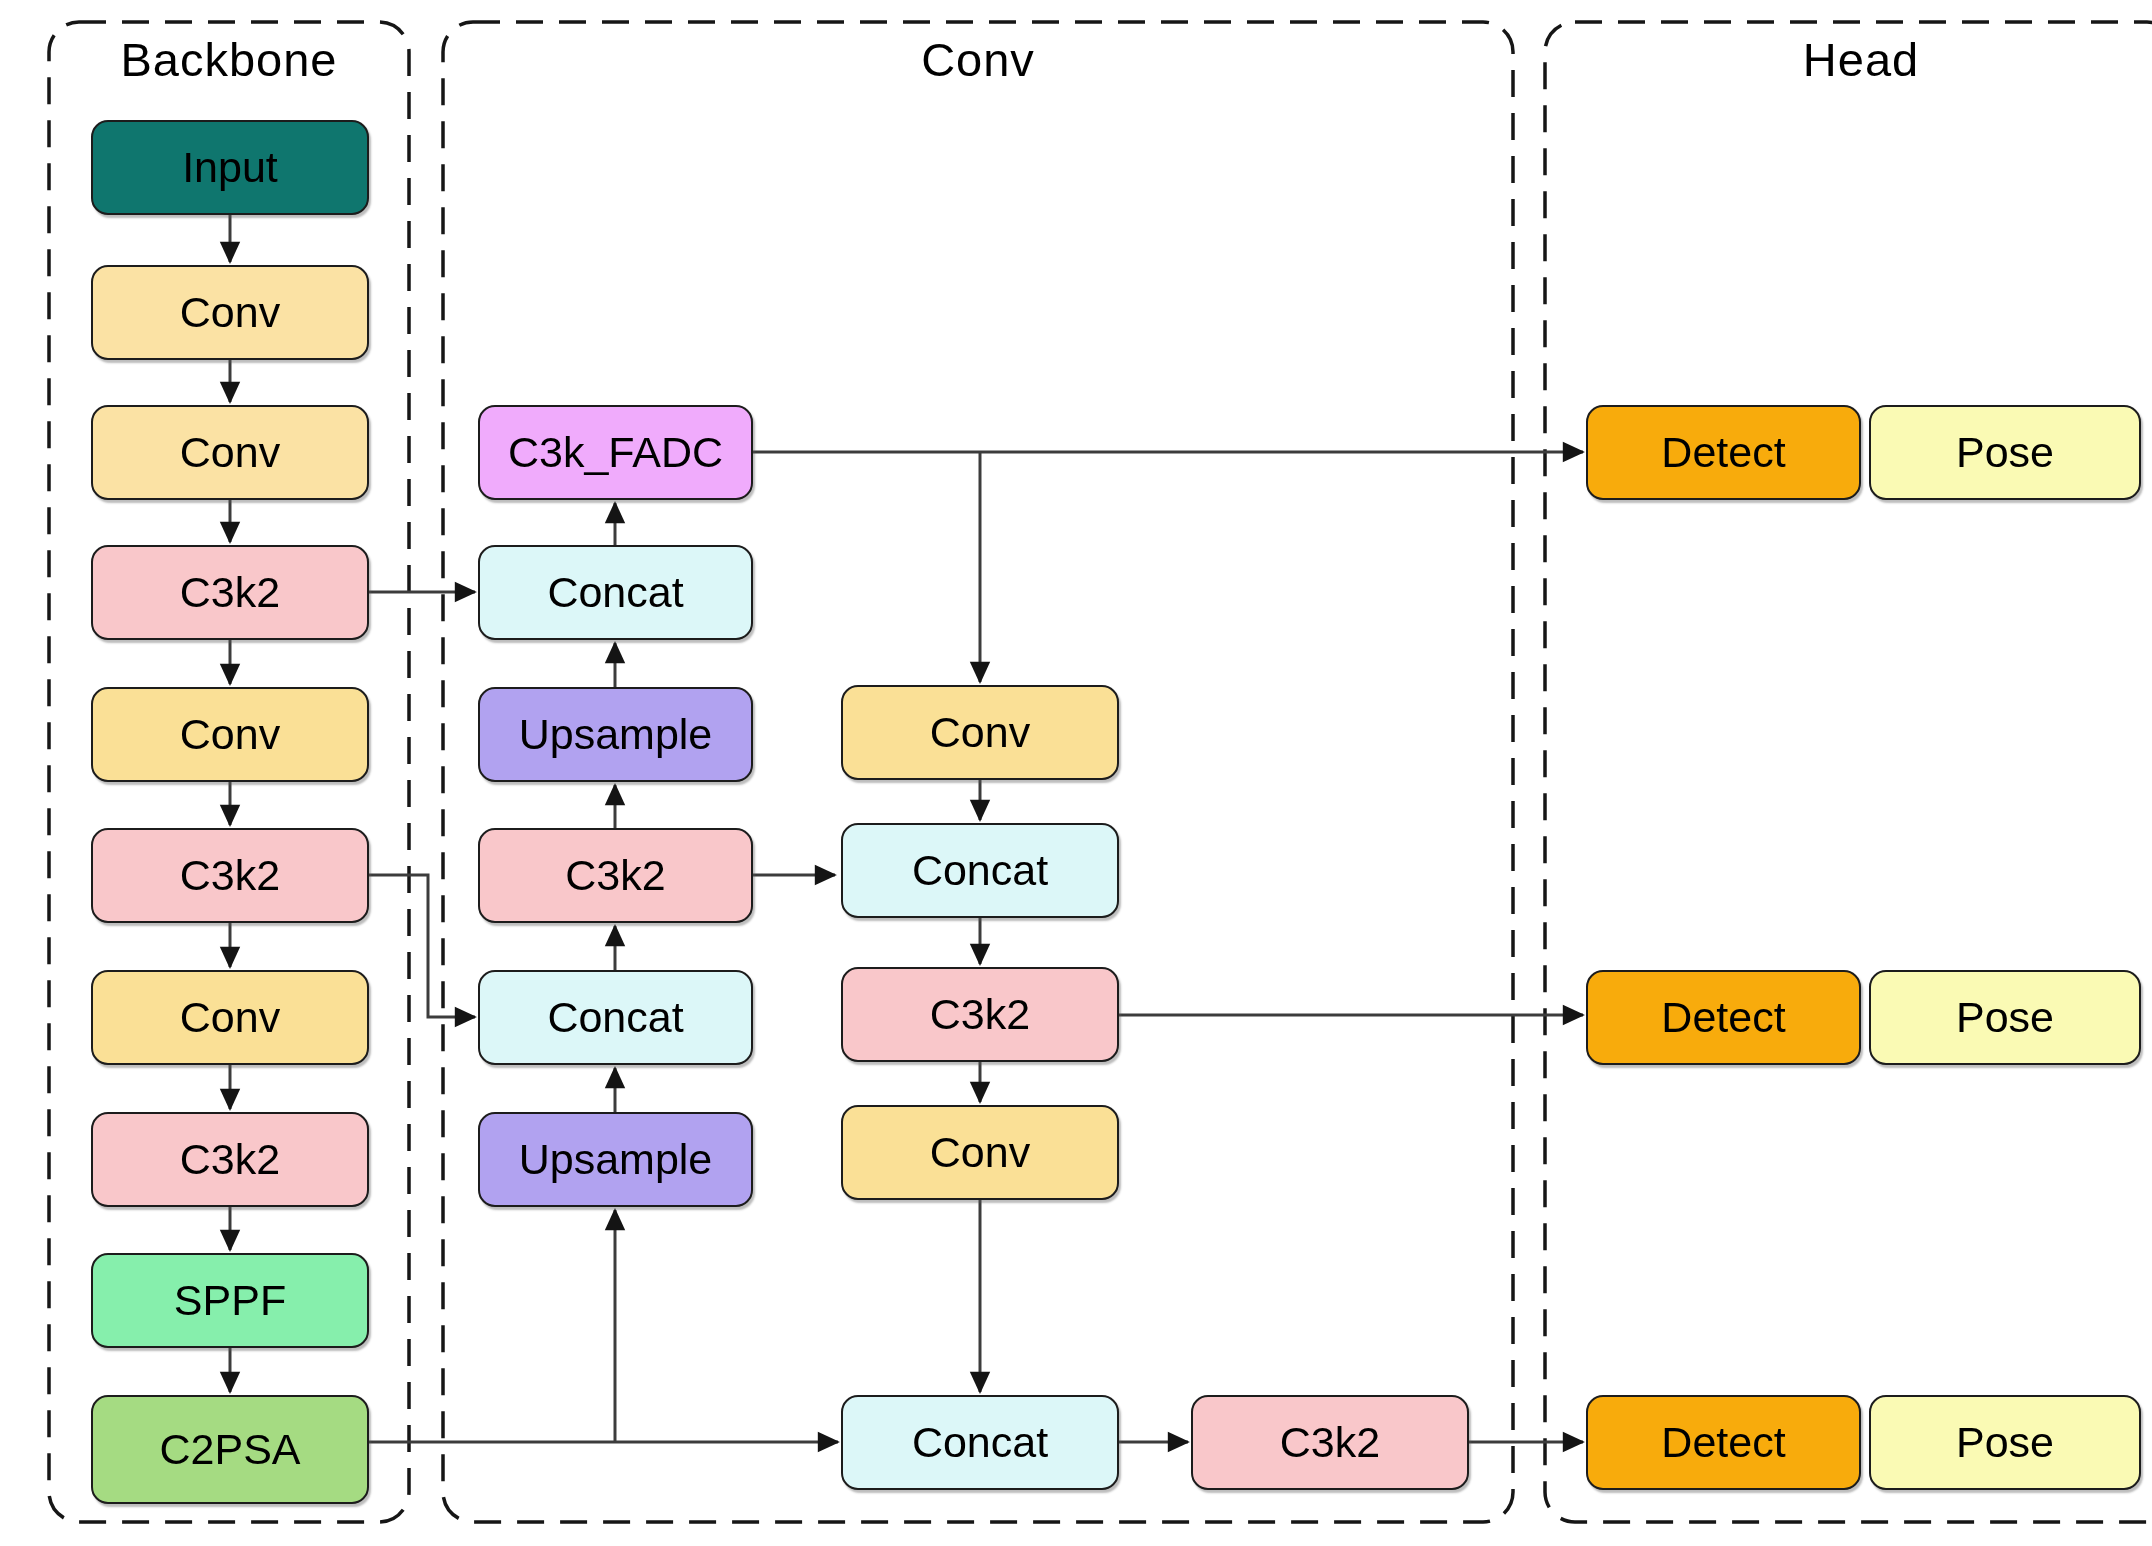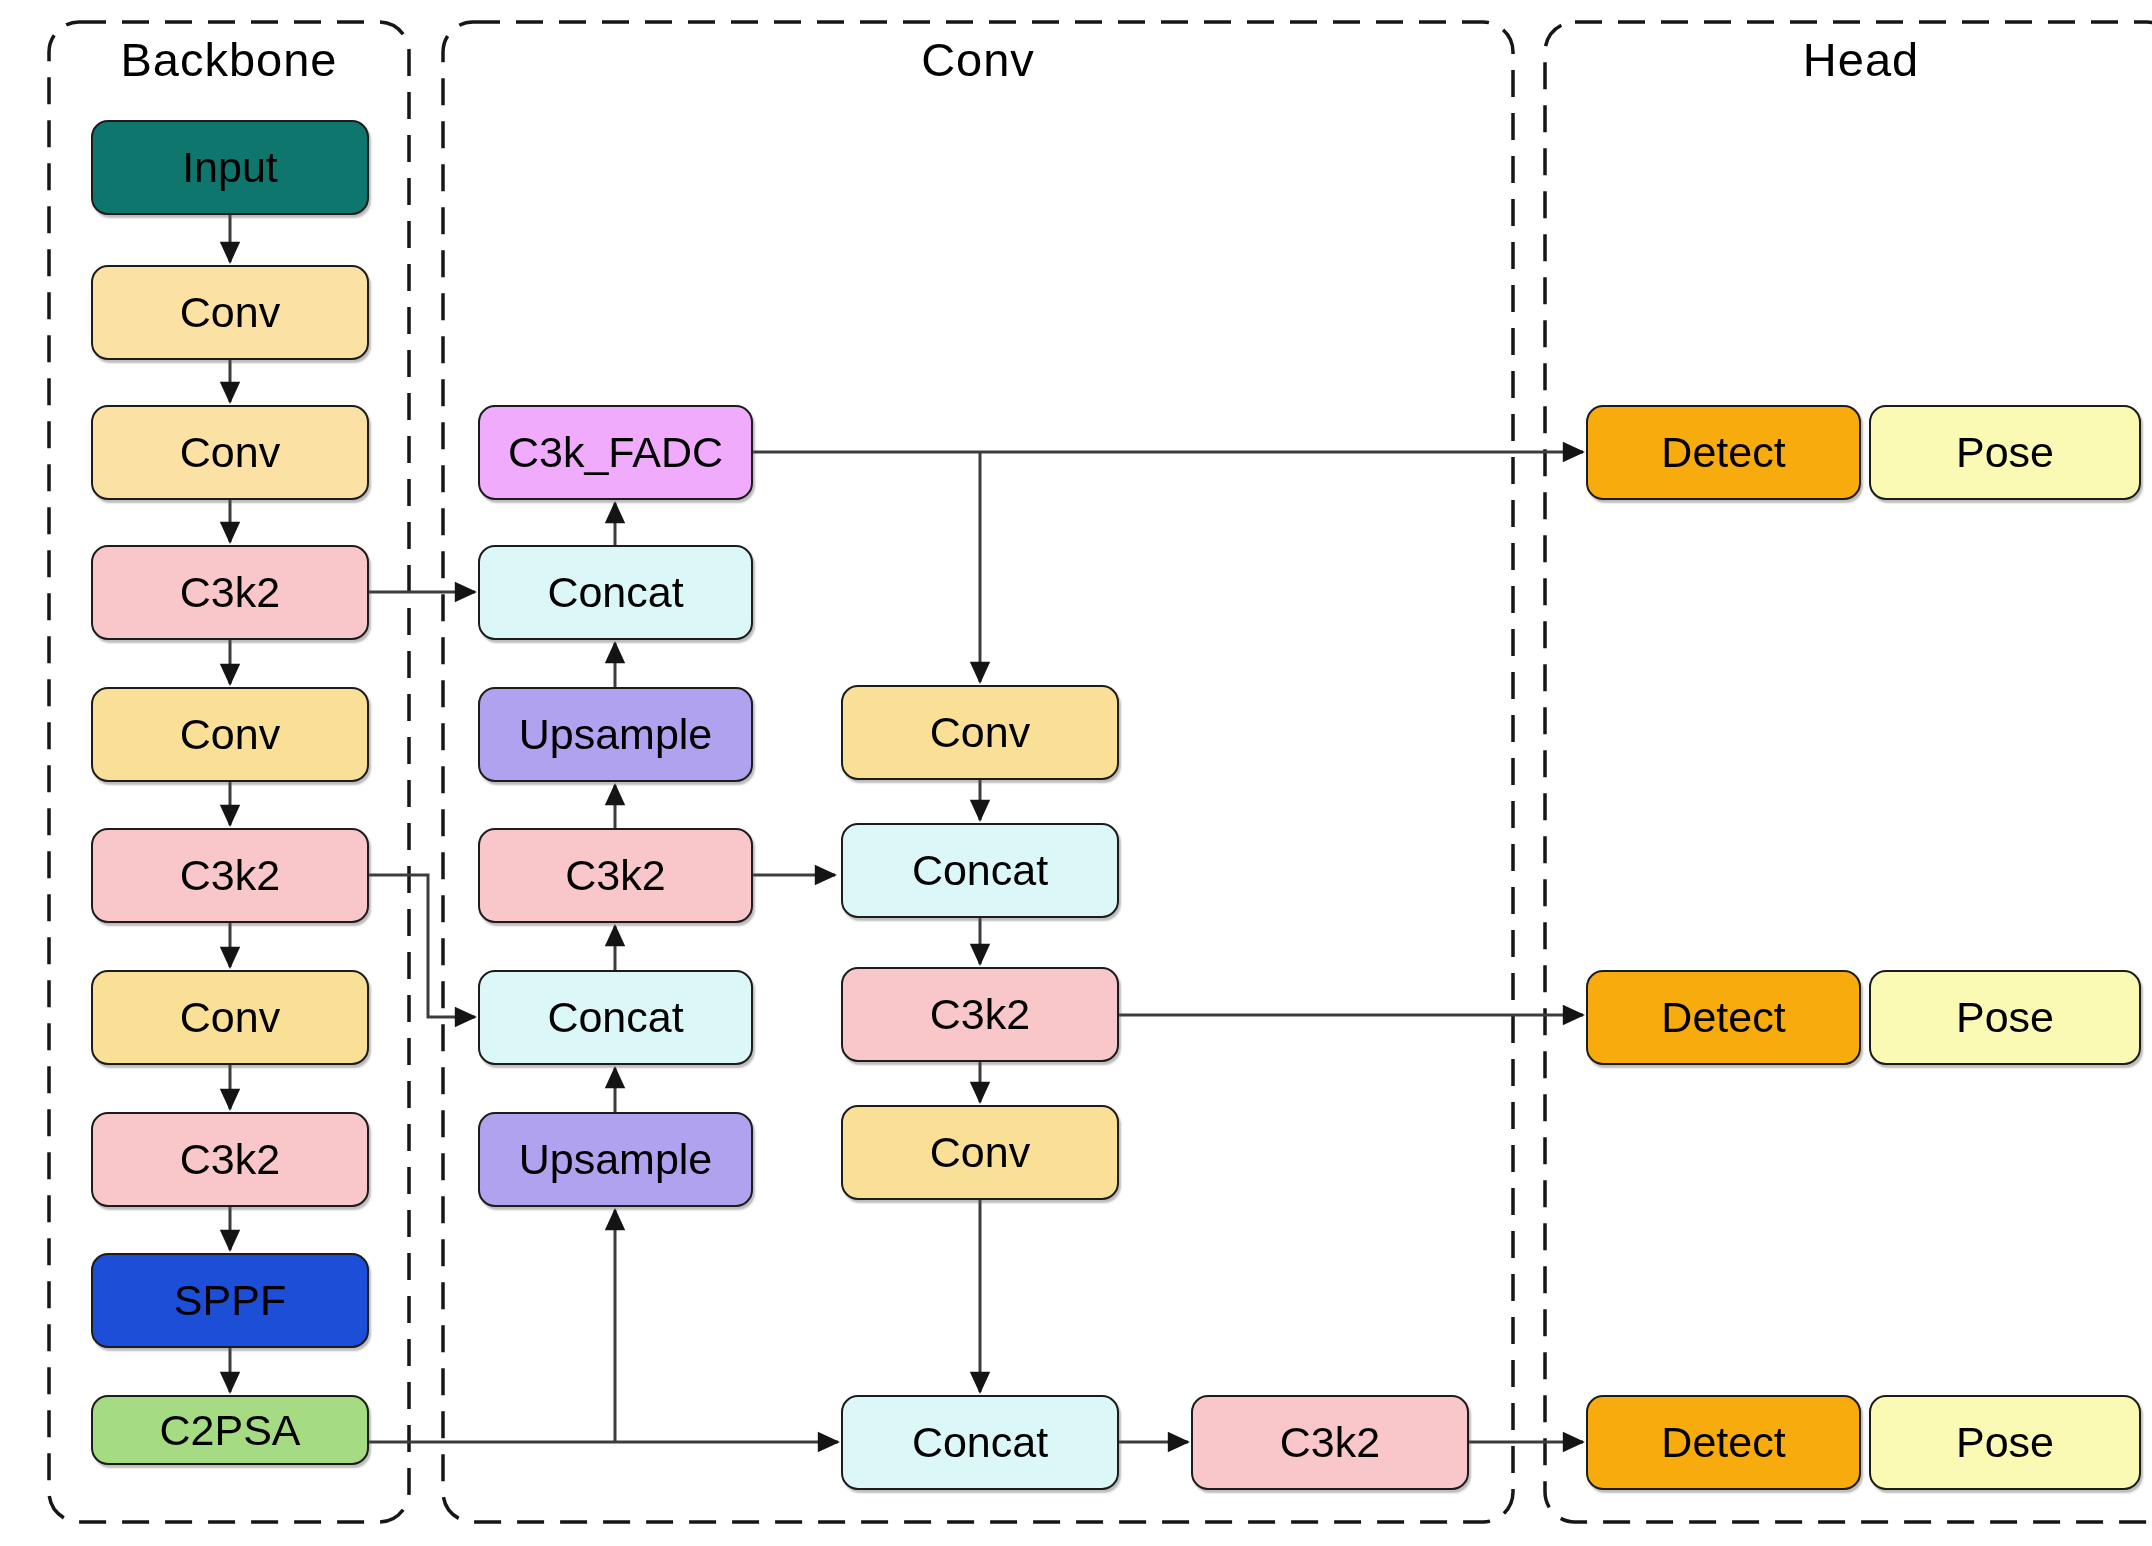--- a/index.html
+++ b/index.html
@@ -73,22 +73,22 @@
     <div class="section-title" style="left: 777px; top: 32px;">Conv</div>
     <div class="section-title" style="left: 1660px; top: 32px;">Head</div>
     <div class="node" style="left: 60px; top: 120px; width: 278px; height: 95px; background: #0f766e;">Input</div>
     <div class="node" style="left: 60px; top: 265px; width: 278px; height: 95px; background: rgb(251, 226, 164);">Conv</div>
     <div class="node" style="left: 60px; top: 405px; width: 278px; height: 95px; background: rgb(251, 226, 164);">Conv</div>
     <div class="node" style="left: 60px; top: 545px; width: 278px; height: 95px; background: rgb(249, 199, 202);">C3k2</div>
     <div class="node" style="left: 60px; top: 687px; width: 278px; height: 95px; background: rgb(250, 224, 150);">Conv</div>
     <div class="node" style="left: 60px; top: 828px; width: 278px; height: 95px; background: rgb(249, 199, 202);">C3k2</div>
     <div class="node" style="left: 60px; top: 970px; width: 278px; height: 95px; background: rgb(250, 224, 150);">Conv</div>
     <div class="node" style="left: 60px; top: 1112px; width: 278px; height: 95px; background: rgb(249, 199, 202);">C3k2</div>
-    <div class="node" style="left: 60px; top: 1253px; width: 278px; height: 95px; background: #1d4ed8;">SPPF</div>
-    <div class="node" style="left: 60px; top: 1395px; width: 278px; height: 70px; background: rgb(165, 219, 130);">C2PSA</div>
+    <div class="node" style="left: 60px; top: 1253px; width: 278px; height: 95px; background: #86efac;">SPPF</div>
+    <div class="node" style="left: 60px; top: 1395px; width: 278px; height: 109px; background: rgb(165, 219, 130);">C2PSA</div>
     <div class="node" style="left: 447px; top: 405px; width: 275px; height: 95px; background: #f0abfc;">C3k_FADC</div>
     <div class="node" style="left: 447px; top: 545px; width: 275px; height: 95px; background: rgb(220, 247, 248);">Concat</div>
     <div class="node" style="left: 447px; top: 687px; width: 275px; height: 95px; background: rgb(177, 162, 240);">Upsample</div>
     <div class="node" style="left: 447px; top: 828px; width: 275px; height: 95px; background: rgb(249, 199, 202);">C3k2</div>
     <div class="node" style="left: 447px; top: 970px; width: 275px; height: 95px; background: rgb(220, 247, 248);">Concat</div>
     <div class="node" style="left: 447px; top: 1112px; width: 275px; height: 95px; background: rgb(177, 162, 240);">Upsample</div>
     <div class="node" style="left: 810px; top: 685px; width: 278px; height: 95px; background: rgb(250, 224, 150);">Conv</div>
     <div class="node" style="left: 810px; top: 823px; width: 278px; height: 95px; background: rgb(220, 247, 248);">Concat</div>
     <div class="node" style="left: 810px; top: 967px; width: 278px; height: 95px; background: rgb(249, 199, 202);">C3k2</div>
     <div class="node" style="left: 810px; top: 1105px; width: 278px; height: 95px; background: rgb(250, 224, 150);">Conv</div>

